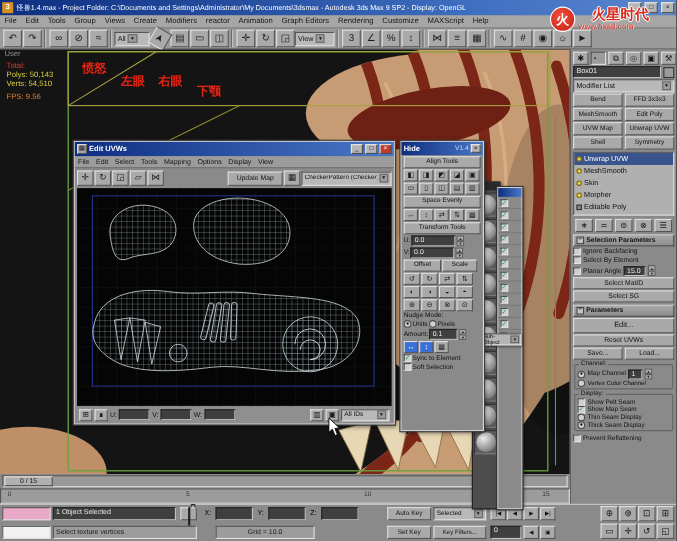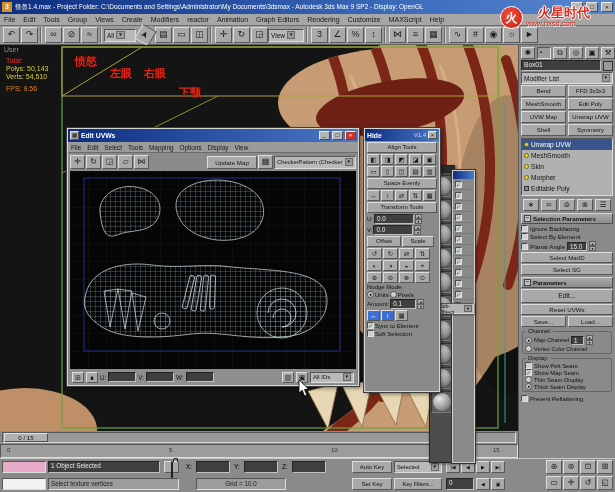--- a/index.html
+++ b/index.html
@@ -217,21 +217,21 @@
     <span class="vplabel">User</span>
     <div class="stats">
       <div style="color:#e03a2a">Total:</div>
       <div style="color:#d8cf3a">Polys: 50,143</div>
       <div style="color:#d8cf3a">Verts: 54,510</div>
       <div style="color:#e08030;margin-top:4px">FPS: 9.56</div>
     </div>
     <span class="anno" style="left:75px;top:9px">愤怒</span>
     <span class="anno" style="left:110px;top:21px">左眼</span>
     <span class="anno" style="left:144px;top:21px">右眼</span>
-    <span class="anno" style="left:179px;top:40px">下颚</span>
+    <span class="anno" style="left:179px;top:30px">下颚</span>
   </div>
 
   <div class="win" style="left:67px;top:128px;width:292px;height:258px;z-index:12">
     <div class="wtitle">
       <span class="uicon" style="width:9px;height:9px;font-size:6px;line-height:7px">▦</span>
       <span class="wt">Edit UVWs</span>
       <span class="wbtn">_</span>
       <span class="wbtn">□</span>
       <span class="wbtn red">×</span>
     </div>

